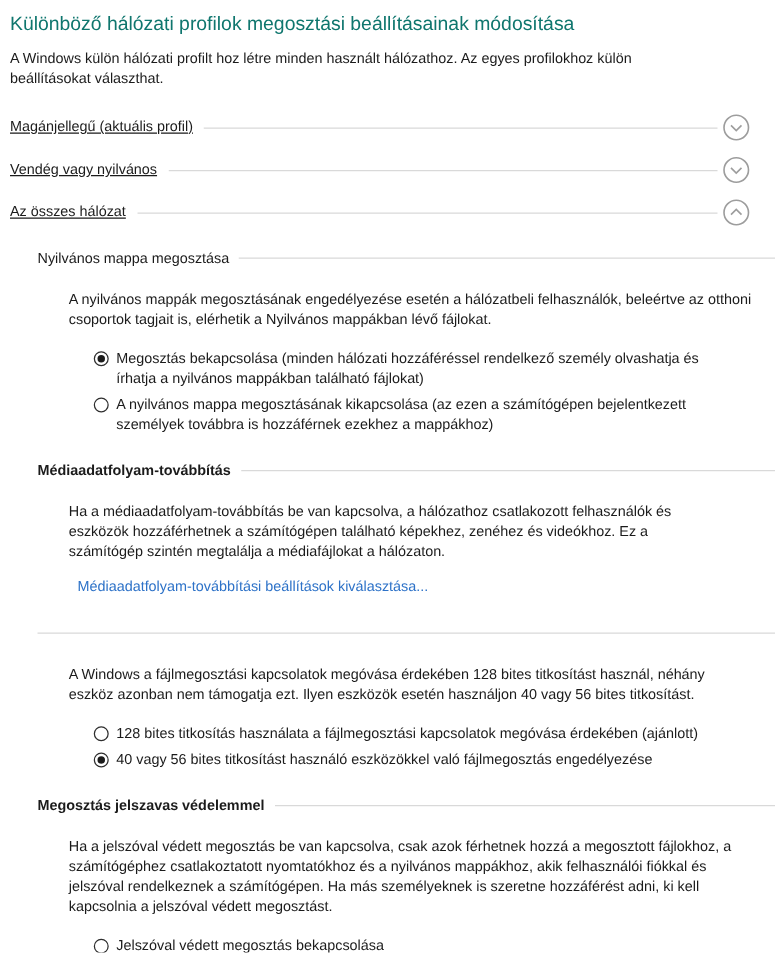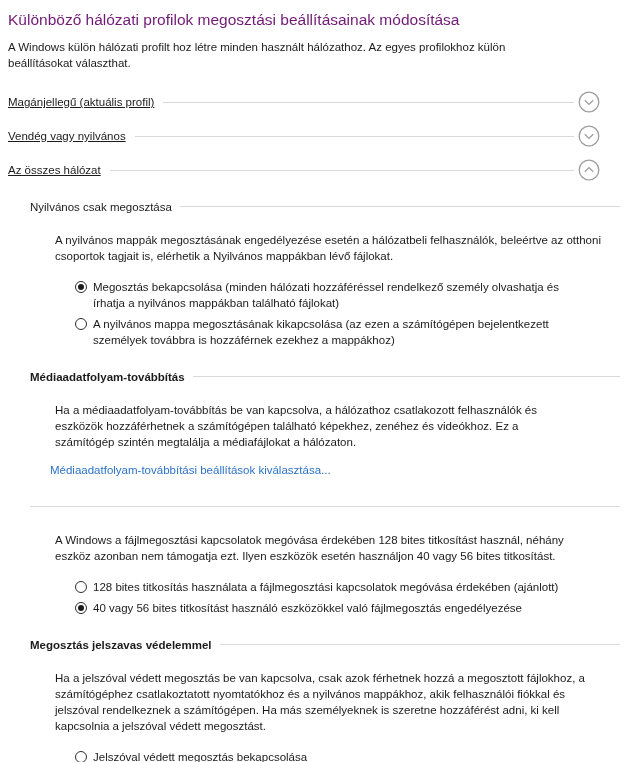--- a/index.html
+++ b/index.html
@@ -8,21 +8,21 @@
     width: 625px; height: 762px;
     font-family: "Liberation Sans", "DejaVu Sans", sans-serif;
     font-size: 11.5px; line-height: 16px;
     color: #1b1b1b;
     overflow: hidden;
   }
   .page { padding: 8px 5px 0 8px; }
 
   h1.title {
     font-size: 15.5px; line-height: 20px; font-weight: 400;
-    color: #701a75; margin: 2px 0 9px 0;
+    color: #0f766e; margin: 2px 0 9px 0;
   }
   .subtitle { max-width: 537px; }
 
   .profile-row { display: flex; align-items: center; height: 22px; margin-top: 12px; }
   .profile-row.first { margin-top: 20px; }
   .profile-label { white-space: nowrap; padding-right: 9px; text-decoration: underline; }
   .rule { flex: 1; border-top: 1px solid #d9d9d9; }
   .chev-btn {
     width: 22px; height: 22px; margin-left: 4px; margin-right: 20px;
     background: none; border: none; padding: 0; cursor: pointer; flex-shrink: 0;
@@ -48,21 +48,21 @@
   .radio {
     width: 12px; height: 12px; border: 1px solid #2e2e2e; border-radius: 50%;
     margin-top: 2px; flex-shrink: 0; position: relative; background: #fff; display: inline-block;
   }
   .radio.checked::after {
     content: ""; position: absolute; top: 2px; left: 2px; right: 2px; bottom: 2px;
     background: #1b1b1b; border-radius: 50%;
   }
 
   .link {
-    display: inline-block; margin: 12px 0 0 32px;
+    display: inline-block; margin: 12px 0 0 44px;
     color: #2d72c8; cursor: pointer; text-decoration: none; padding-left: 10px;
   }
 </style>
 </head>
 <body>
 
 <div class="page">
 
   <h1 class="title">Különböző hálózati profilok megosztási beállításainak módosítása</h1>
   <p class="subtitle">A Windows külön hálózati profilt hoz létre minden használt hálózathoz. Az egyes profilokhoz külön beállításokat választhat.</p>
@@ -97,21 +97,21 @@
         <circle cx="11" cy="11" r="9.8"></circle>
         <polyline class="glyph" points="6.8,9.3 11,13.4 15.2,9.3"></polyline>
       </svg>
     </button>
   </div>
 
   <div class="content">
 
     
     <div class="sub-row">
-      <span class="sub-label">Nyilvános csak megosztása</span>
+      <span class="sub-label">Nyilvános mappa megosztása</span>
       <span class="rule"></span>
     </div>
     <p class="desc w-public">A nyilvános mappák megosztásának engedélyezése esetén a hálózatbeli felhasználók, beleértve az otthoni csoportok tagjait is, elérhetik a Nyilvános mappákban lévő fájlokat.</p>
     <div class="options">
       <div class="option">
         <span class="radio checked"></span>
         <span class="option-label">Megosztás bekapcsolása (minden hálózati hozzáféréssel rendelkező személy olvashatja és írhatja a nyilvános mappákban található fájlokat)</span>
       </div>
       <div class="option">
         <span class="radio"></span>

